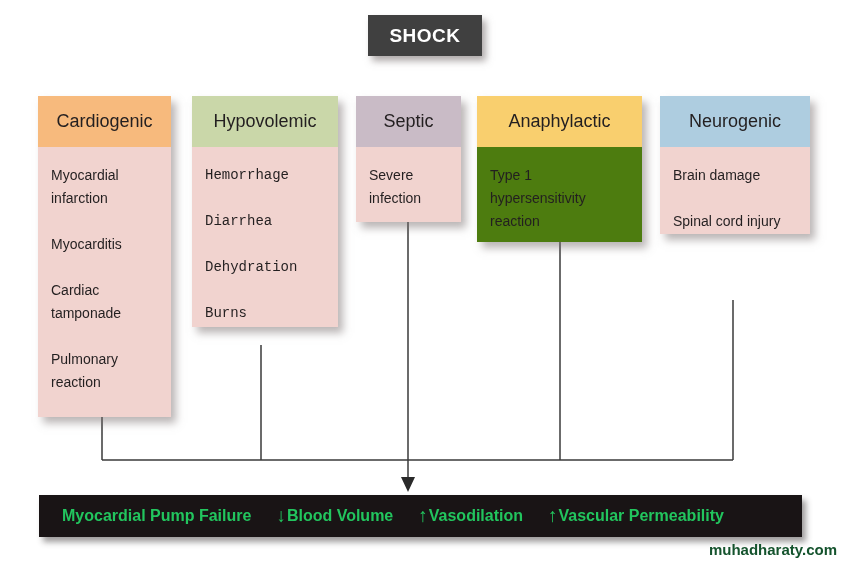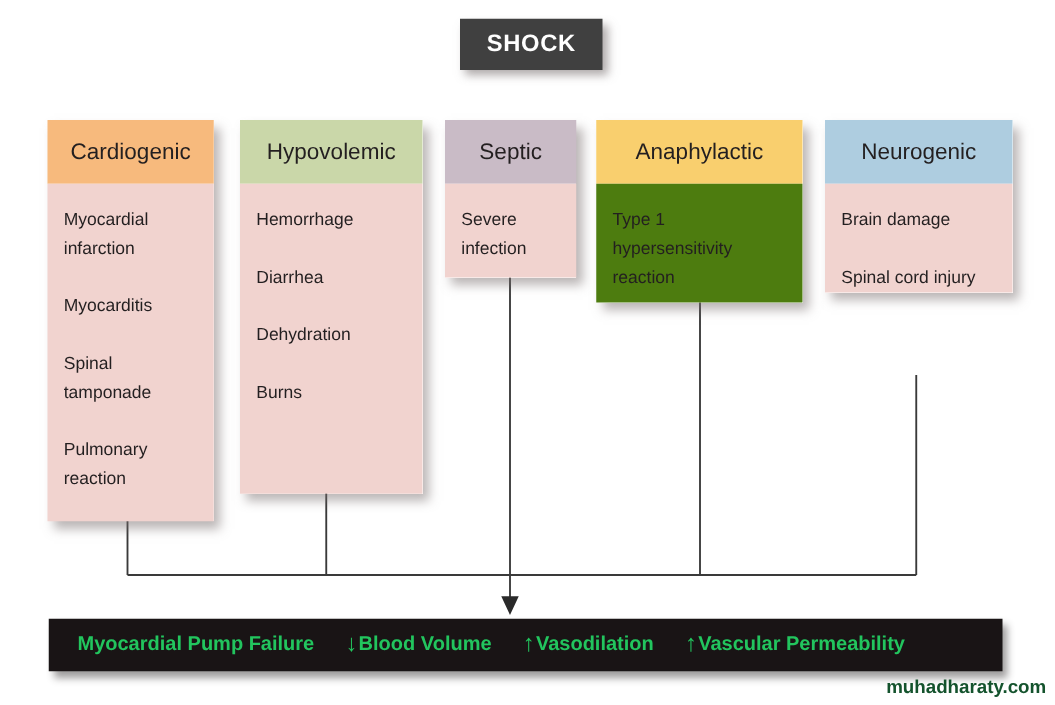--- a/index.html
+++ b/index.html
@@ -28,21 +28,21 @@
     box-sizing:border-box;
   }
   .col-body p{margin:0 0 23px 0;padding:0;}
   .col-body p:last-child{margin-bottom:0;}
   .c1{left:38px;width:133px;}
   .c2{left:192px;width:146px;}
   .c3{left:356px;width:105px;}
   .c4{left:477px;width:165px;}
   .c5{left:660px;width:150px;}
   .c1 .col-body{height:270px;}
-  .c2 .col-body{height:248px;}
+  .c2 .col-body{height:180px;font-family:Liberation Mono, monospace;}
   .c3 .col-body{height:75px;}
   .c4 .col-body{height:95px;}
   .c5 .col-body{height:87px;}
   .connectors{position:absolute;left:0;top:0;pointer-events:none;}
   .outcome-bar{
     position:absolute;
     left:39px;top:495px;width:763px;height:42px;
     display:flex;align-items:center;
     padding-left:22px;box-sizing:border-box;
     gap:25px;
@@ -79,21 +79,21 @@
     <polygon points="408,492 401,477 415,477" fill="#2a2a2a"></polygon>
   </svg>
 
   <div class="col c1">
     <div class="col-header" style="background: rgb(247, 186, 125);">
       <span>Cardiogenic</span>
     </div>
     <div class="col-body" style="background: rgb(241, 211, 207);">
       <p>Myocardial infarction</p>
       <p>Myocarditis</p>
-      <p>Spinal tamponade</p>
+      <p>Cardiac tamponade</p>
       <p>Pulmonary reaction</p>
     </div>
   </div>
 
   <div class="col c2">
     <div class="col-header" style="background: rgb(202, 215, 169);">
       <span>Hypovolemic</span>
     </div>
     <div class="col-body" style="background: rgb(241, 211, 207);">
       <p>Hemorrhage</p>

